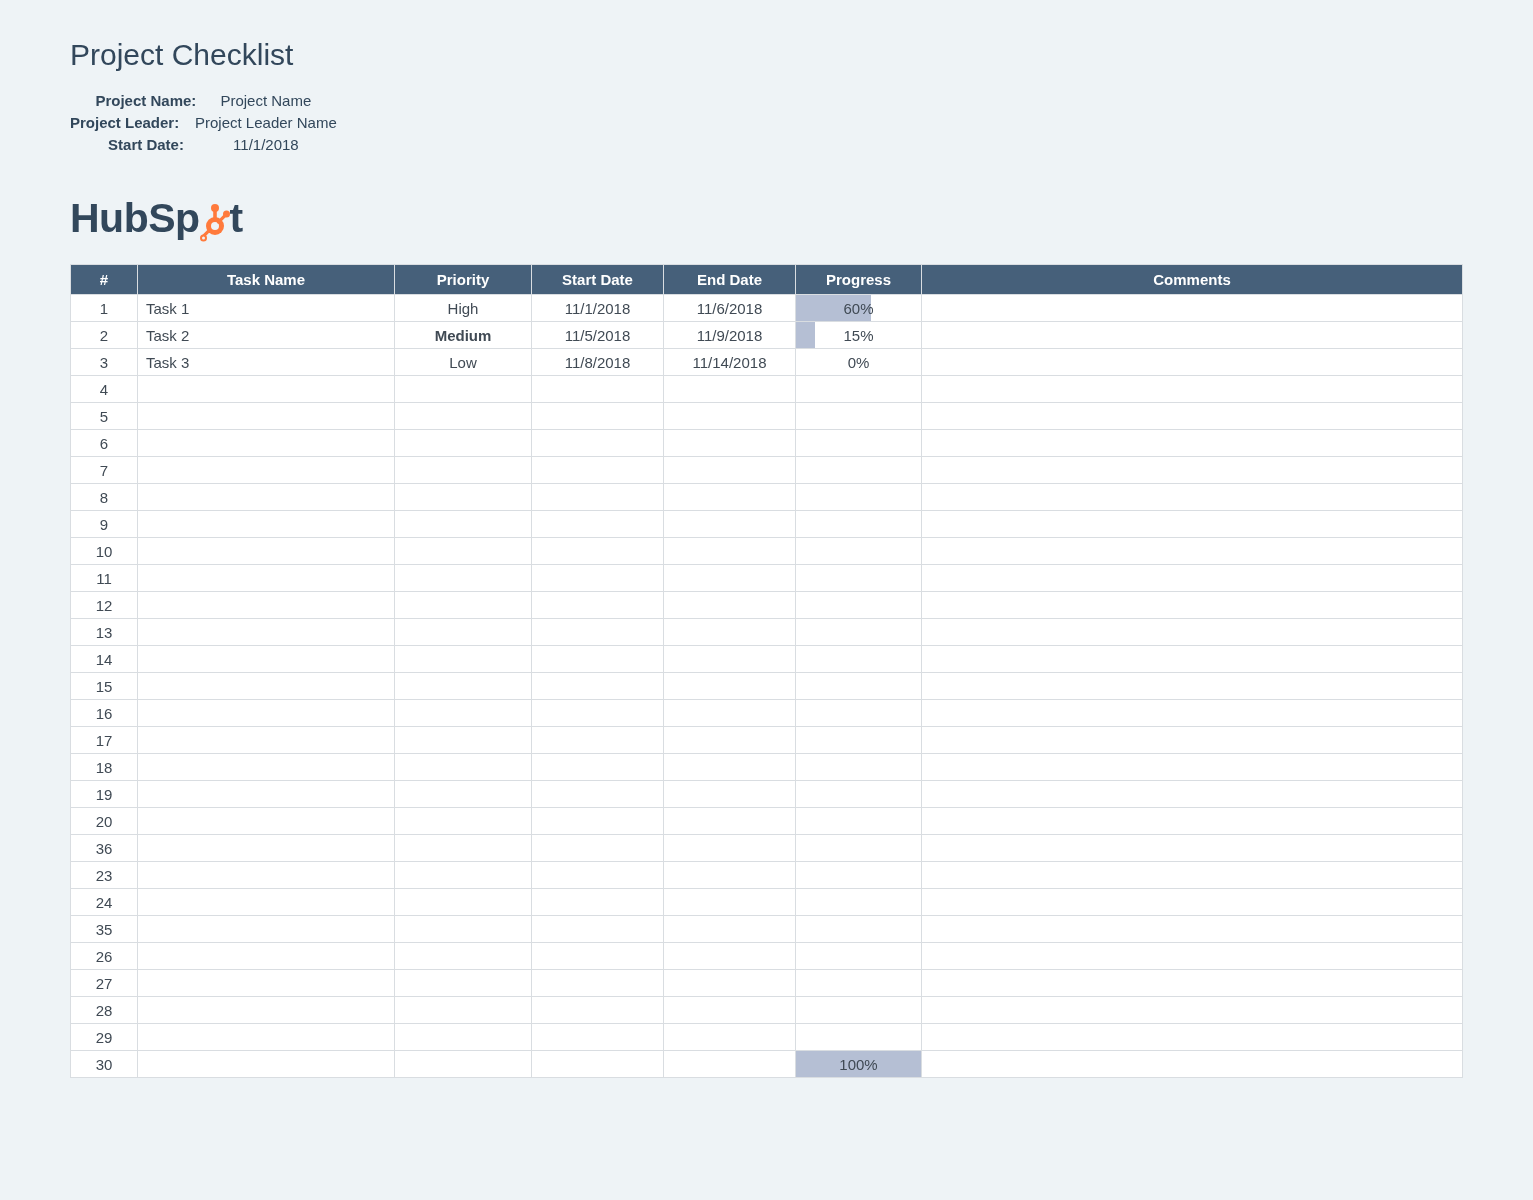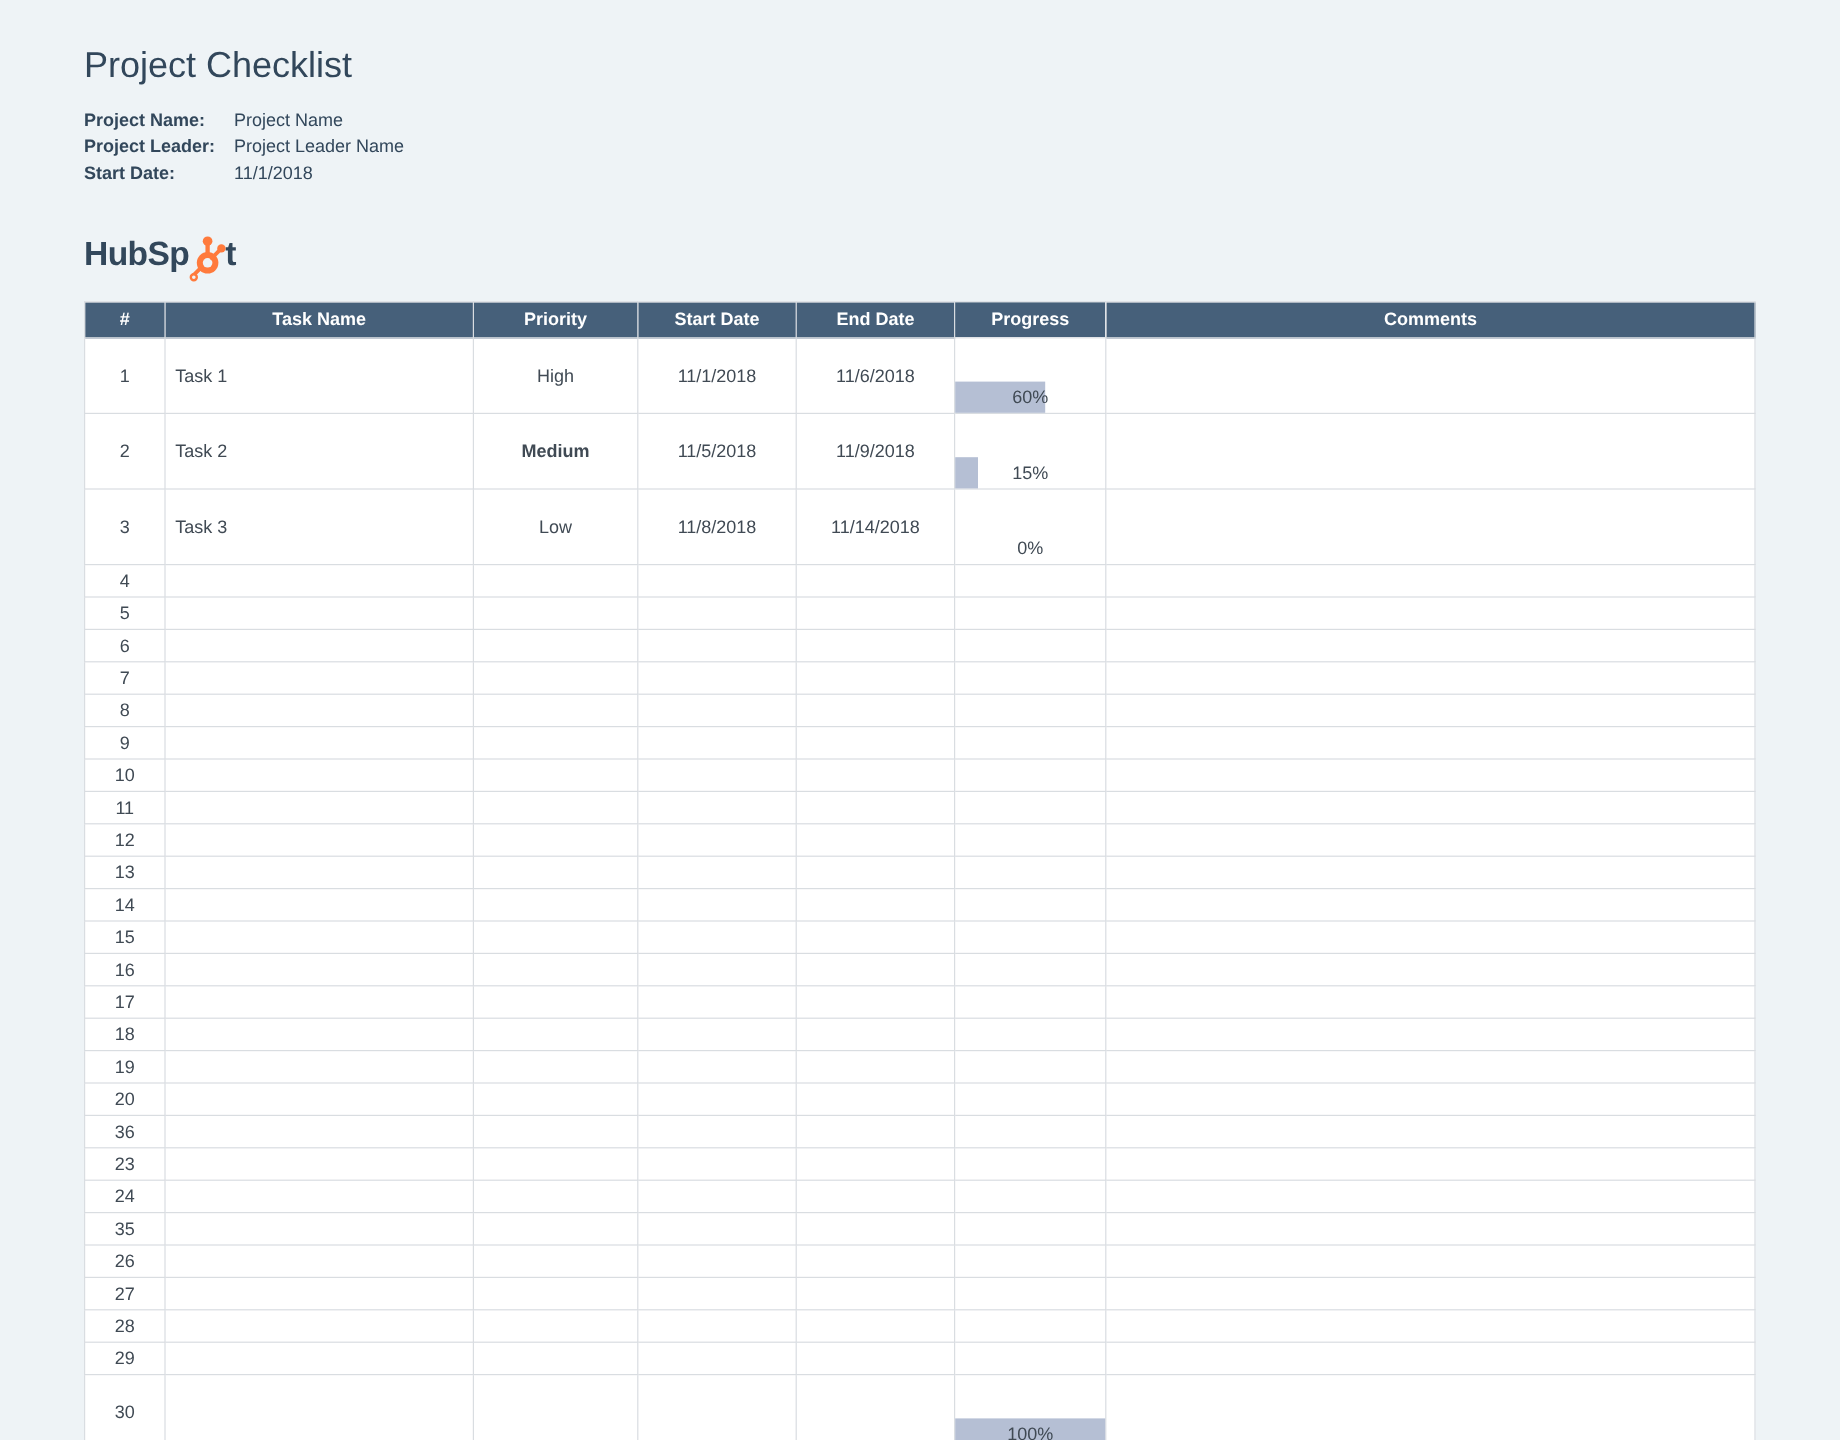--- a/index.html
+++ b/index.html
@@ -21,27 +21,27 @@
   .title{
     font-size:30px;
     font-weight:400;
     color:#32475b;
     margin:8px 0 18px 0;
   }
   .meta{
     font-size:15px;
     line-height:1.45;
   }
-  .meta-row{display:flex;}
+  .meta-row{display:flex;justify-content:center;}
   .meta-label{font-weight:700;width:125px;}
   .logo{
     margin-top:40px;
     display:flex;
     align-items:center;
-    font-size:28px;
+    font-size:41px;
     font-weight:700;
     color:#32475b;
     letter-spacing:-0.5px;
   }
   .logo .dot{
     display:inline-block;
     width:34px;height:34px;
     position:relative;
     margin:0 -2px;
     vertical-align:middle;
@@ -76,21 +76,20 @@
   .col-comments{}
   .prio-High{color:#d9534f;margin-top:24px;}
   .prio-Medium{color:#e8915b;font-weight:bold;}
   .prio-Low{color:#1fbf8f;}
   .progress-wrap{
     position:relative;
     height:26px;
     display:flex;
     align-items:center;
     justify-content:center;
-    margin-top:36px;
   }
   .progress-bar{
     position:absolute;
     left:0;top:0;bottom:0;
     background:#b5bfd4;
   }
   .progress-text{
     position:relative;
     z-index:1;
     color:#404a54;

